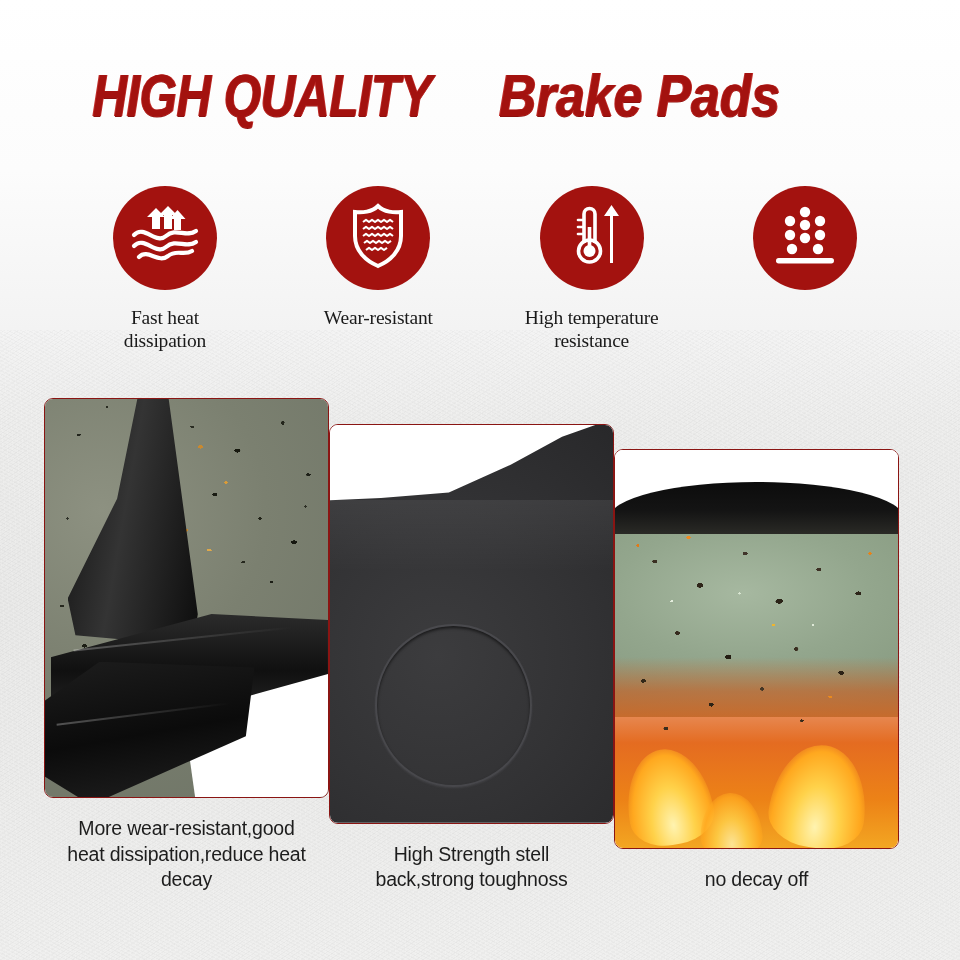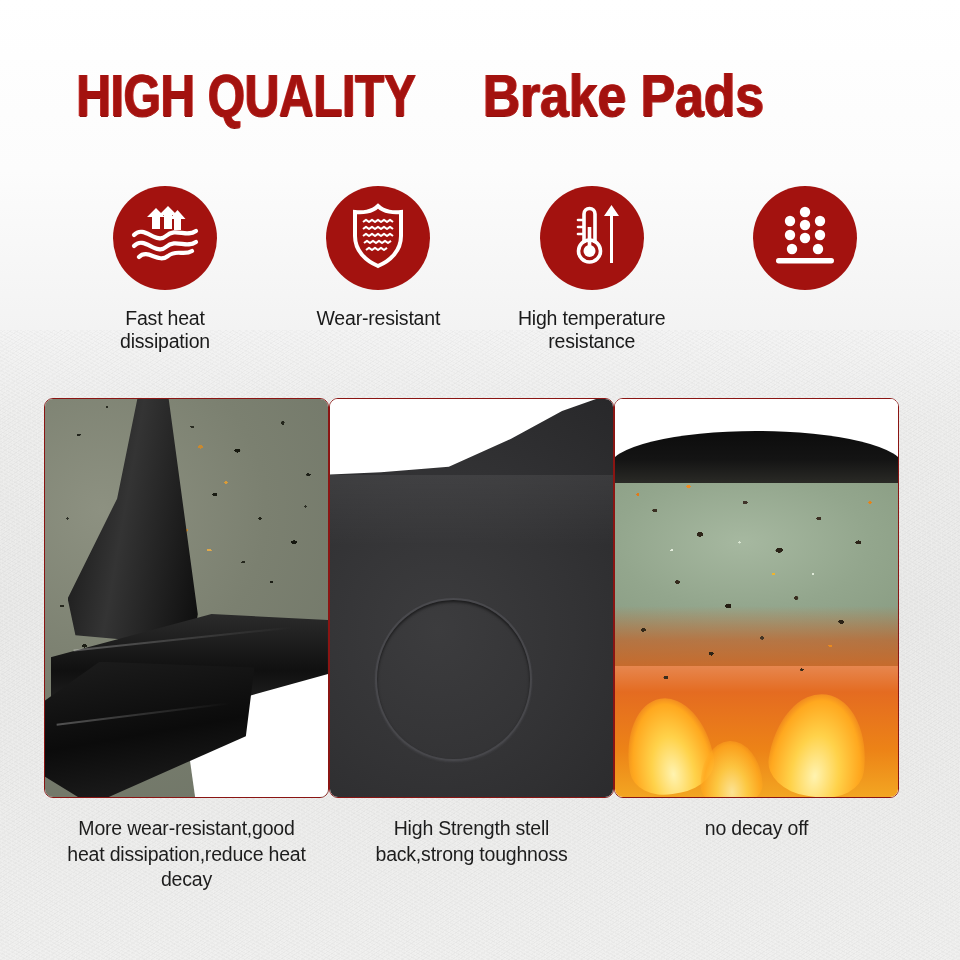--- a/index.html
+++ b/index.html
@@ -39,25 +39,26 @@
     opacity: .5;
     background-image:
       repeating-linear-gradient(27deg, rgba(150,150,150,.10) 0px, rgba(150,150,150,.10) 1px, rgba(255,255,255,0) 1px, rgba(255,255,255,0) 3px),
       repeating-linear-gradient(-34deg, rgba(130,130,130,.08) 0px, rgba(130,130,130,.08) 1px, rgba(255,255,255,0) 1px, rgba(255,255,255,0) 4px),
       repeating-linear-gradient(88deg, rgba(255,255,255,.22) 0px, rgba(255,255,255,.22) 1px, rgba(255,255,255,0) 1px, rgba(255,255,255,0) 5px);
   }
 
   
   #title {
     position: absolute;
-    left: 0; top: 66px;
+    left: 16px; top: 66px;
     width: 821px;
     text-align: center;
     line-height: 1;
     white-space: nowrap;
+    font-style: italic;
   }
   #title .t-strong {
     font-family: "Liberation Sans Narrow", "Liberation Sans", sans-serif;
     font-weight: bold;
     font-size: 60px;
     letter-spacing: -0.5px;
     color: #A3120F;
     transform: scaleX(.80);
     transform-origin: center;
     display: inline-block;
@@ -99,29 +100,31 @@
     justify-content: center;
   }
   .feat-label {
     margin-top: 17px;
     text-align: center;
     font-size: 19.5px;
     line-height: 1.17;
     color: #1a1a1a;
     font-weight: 500;
     letter-spacing: -.2px;
+    font-family: Liberation Serif, serif;
   }
 
   
   #panels {
     position: absolute;
     left: 44px; top: 398px;
     width: 776px;
     display: flex;
     justify-content: space-between;
+    align-items: flex-end;
   }
   .panel-col {
     width: 285px;
     display: flex;
     flex-direction: column;
     align-items: center;
   }
   .panel-frame {
     width: 285px;
     height: 400px;

